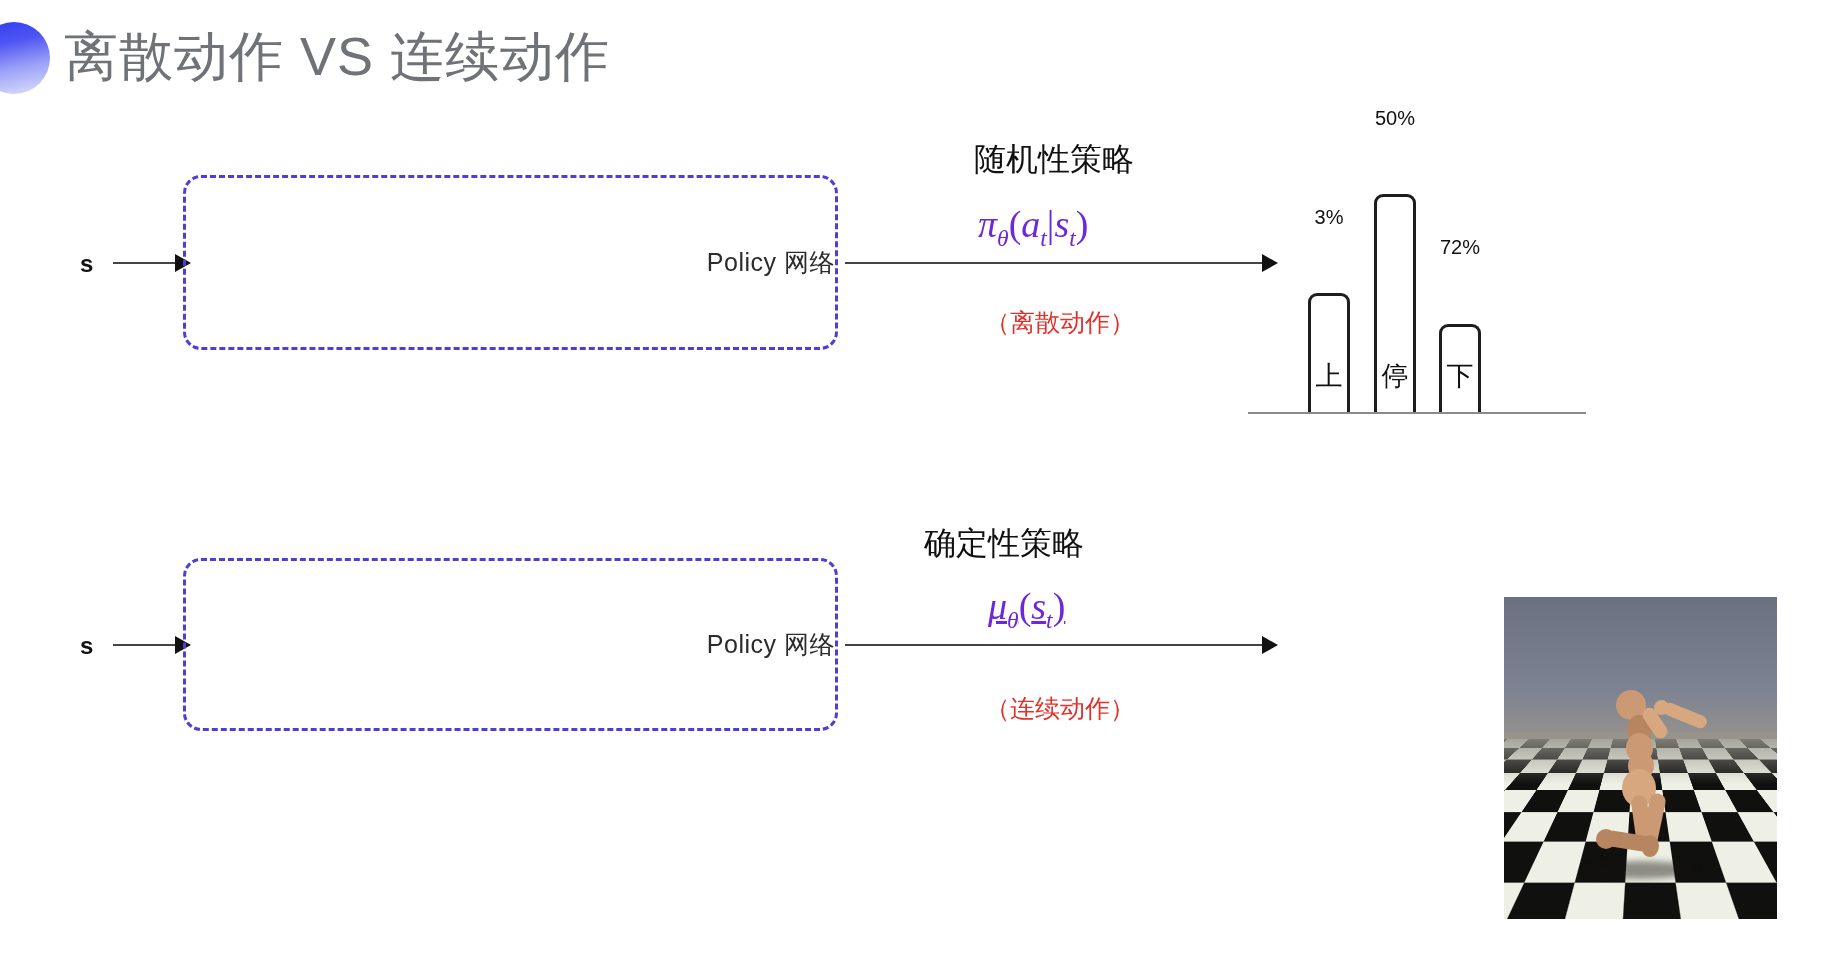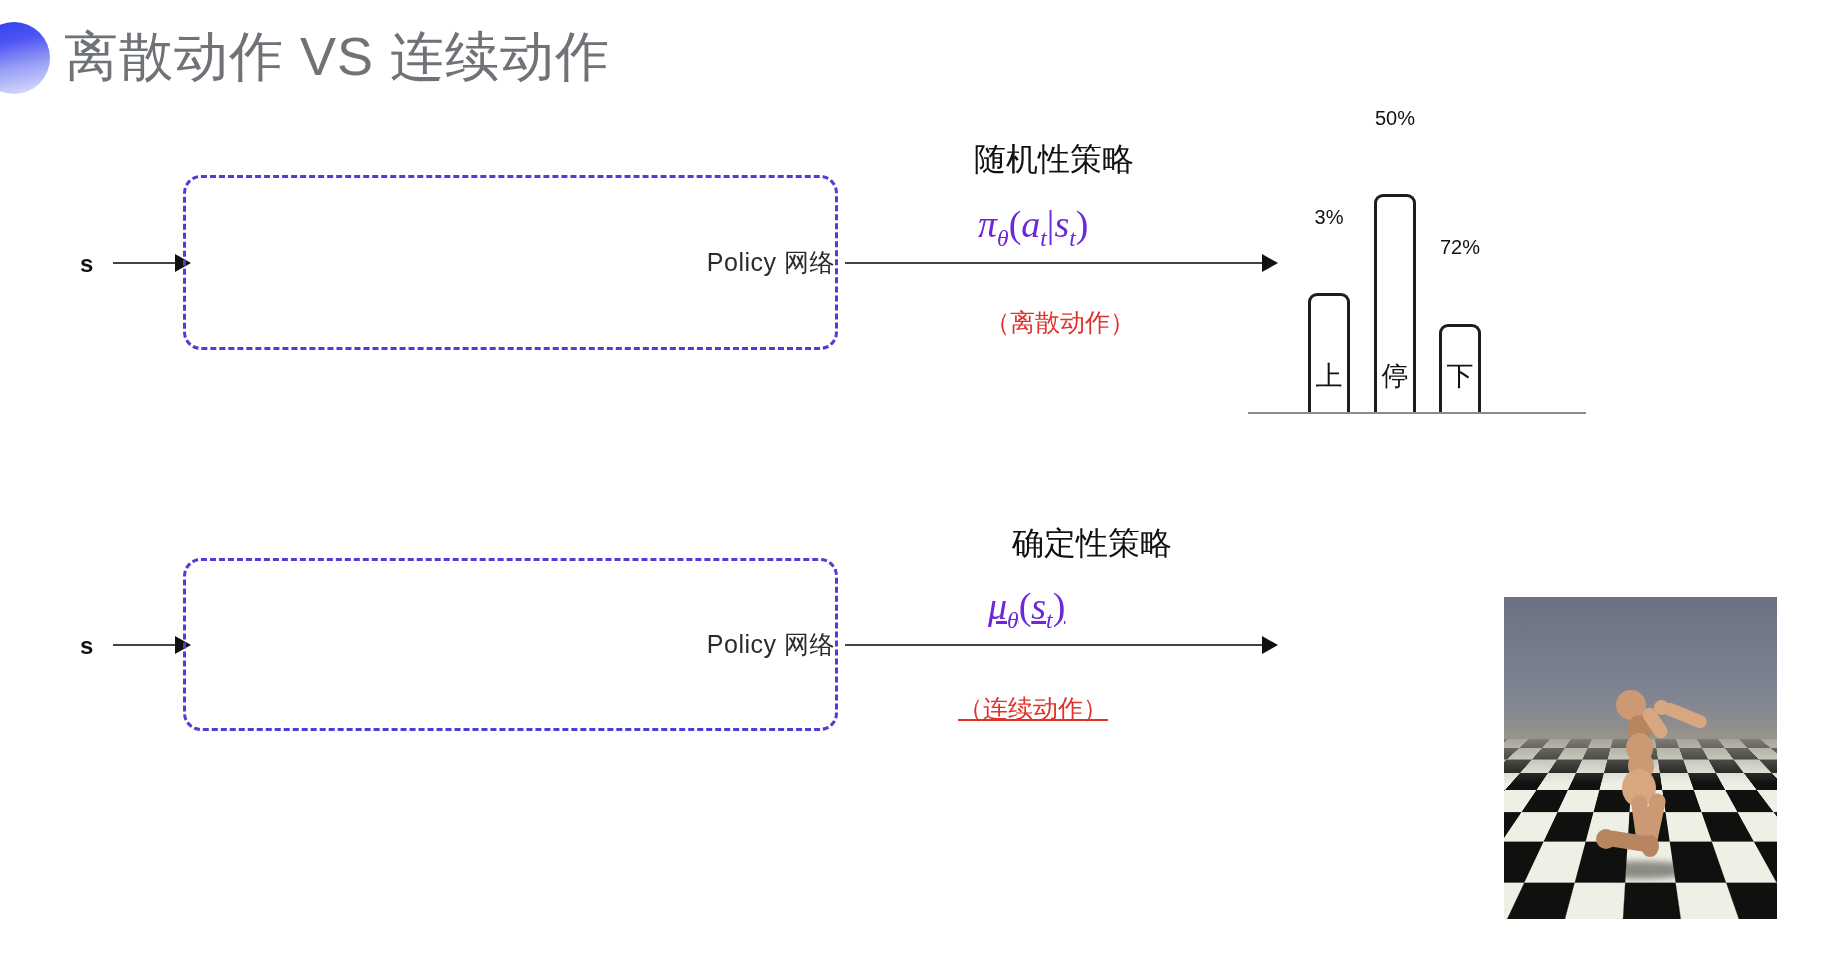--- a/index.html
+++ b/index.html
@@ -235,27 +235,27 @@
   <div class="arrow-line" style="left:113px; top:644px; width:70px;"></div>
   <div class="arrow-head" style="left:175px; top:636px;"></div>
 
   <div class="policy-box" style="left:183px; top:558px; width:655px; height:173px;">
     <span class="policy-label">Policy 网络</span>
   </div>
 
   <div class="arrow-line" style="left:845px; top:644px; width:425px;"></div>
   <div class="arrow-head" style="left:1262px; top:636px;"></div>
 
-  <div class="ann-heading" style="left:1012px; top:522px;">确定性策略</div>
+  <div class="ann-heading" style="left:924px; top:522px;">确定性策略</div>
 
   <div class="ann-formula" style="left:988px; top:584px;text-decoration:underline;">
     <span>μ</span><span class="sub">θ</span><span class="paren">(</span><span>s</span><span class="sub">t</span><span class="paren">)</span>
   </div>
 
-  <div class="ann-note" style="left:958px; top:692px;text-decoration:underline;">（连续动作）</div>
+  <div class="ann-note" style="left:985px; top:692px;">（连续动作）</div>
 
   <div class="sim-image" style="left:1504px; top:597px; width:273px; height:322px;">
     <div class="sim-sky"></div>
     <div class="sim-floor"></div>
     <div class="sim-haze"></div>
 
     <div class="sim-shadow" style="left:82px; top:264px; width:110px; height:18px;"></div>
 
     <div class="limb" style="left:112px; top:93px; width:30px; height:30px; border-radius:50%;"></div>
     <div class="limb dark" style="left:123px; top:118px; width:24px; height:30px; border-radius:50%;"></div>

